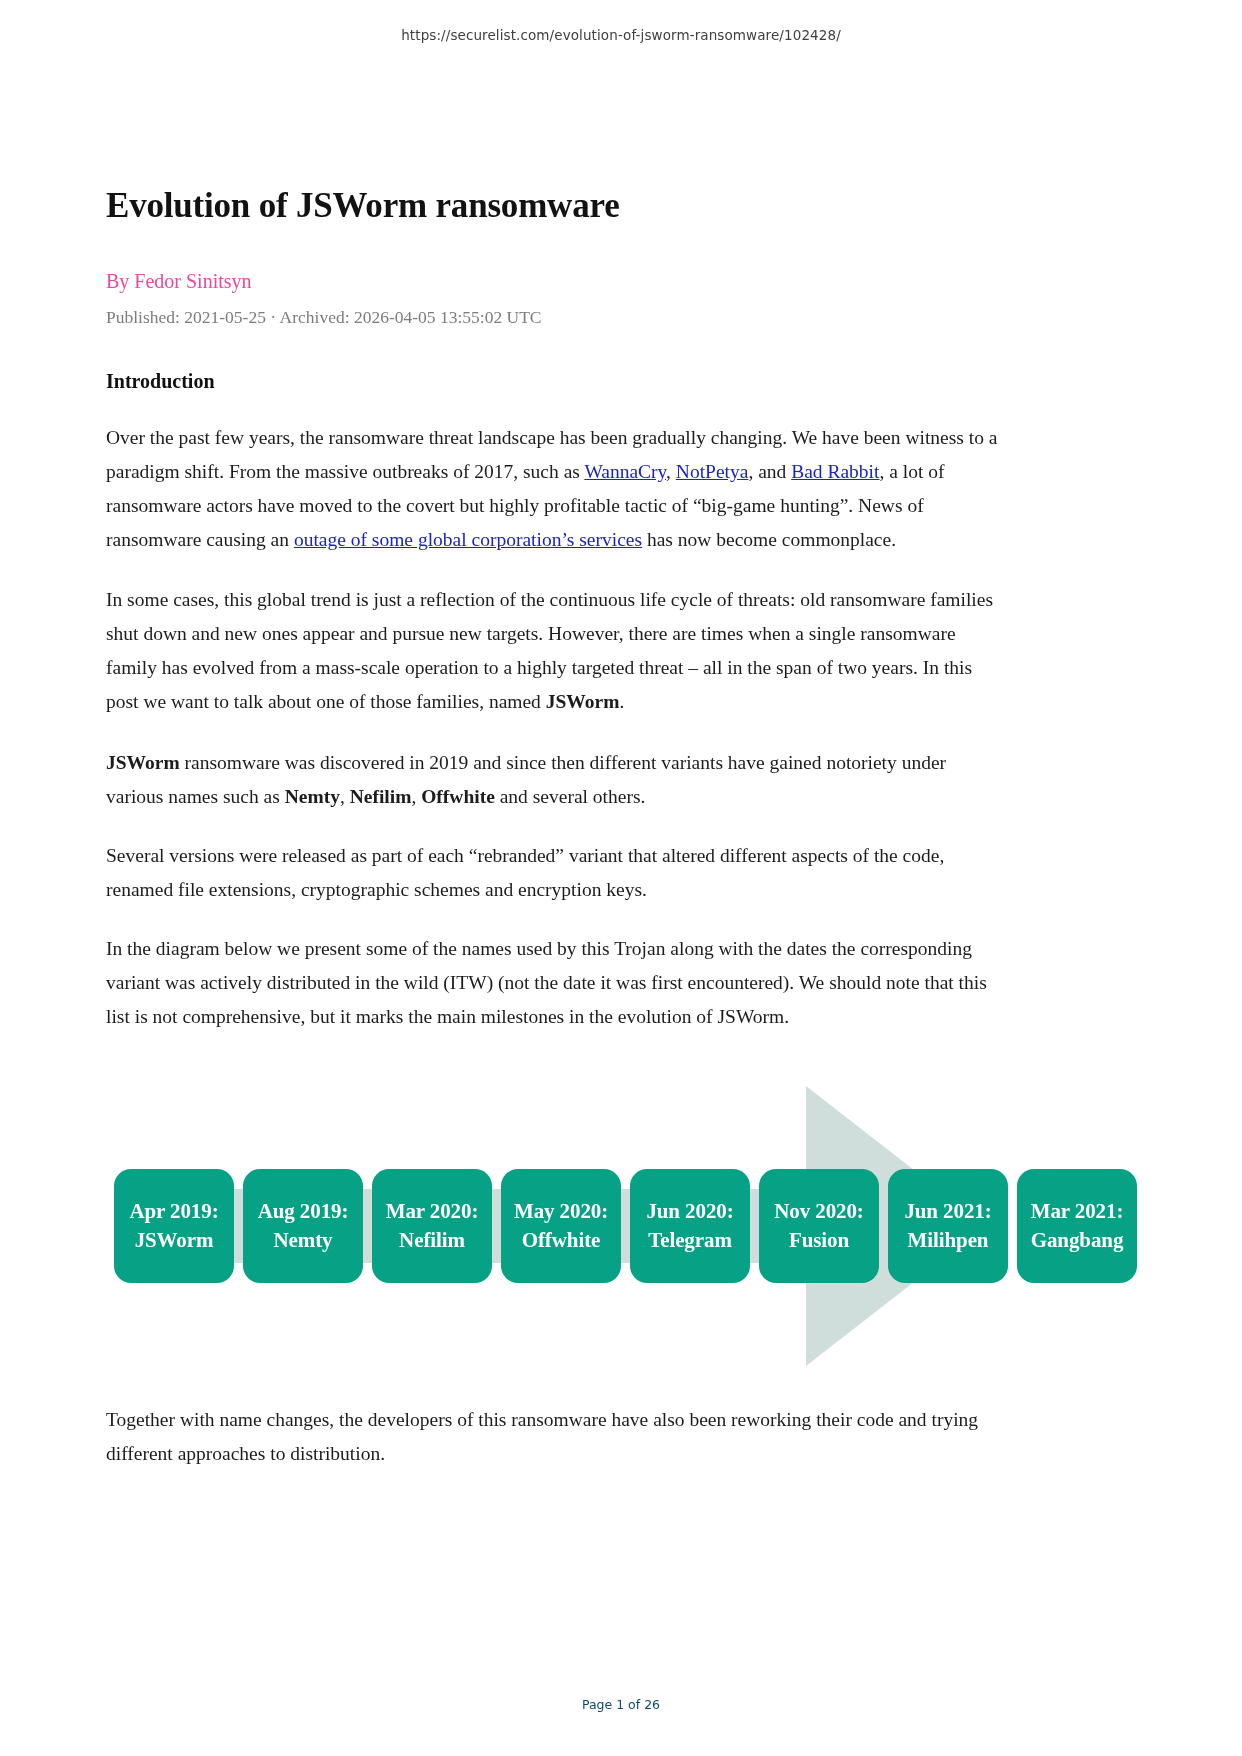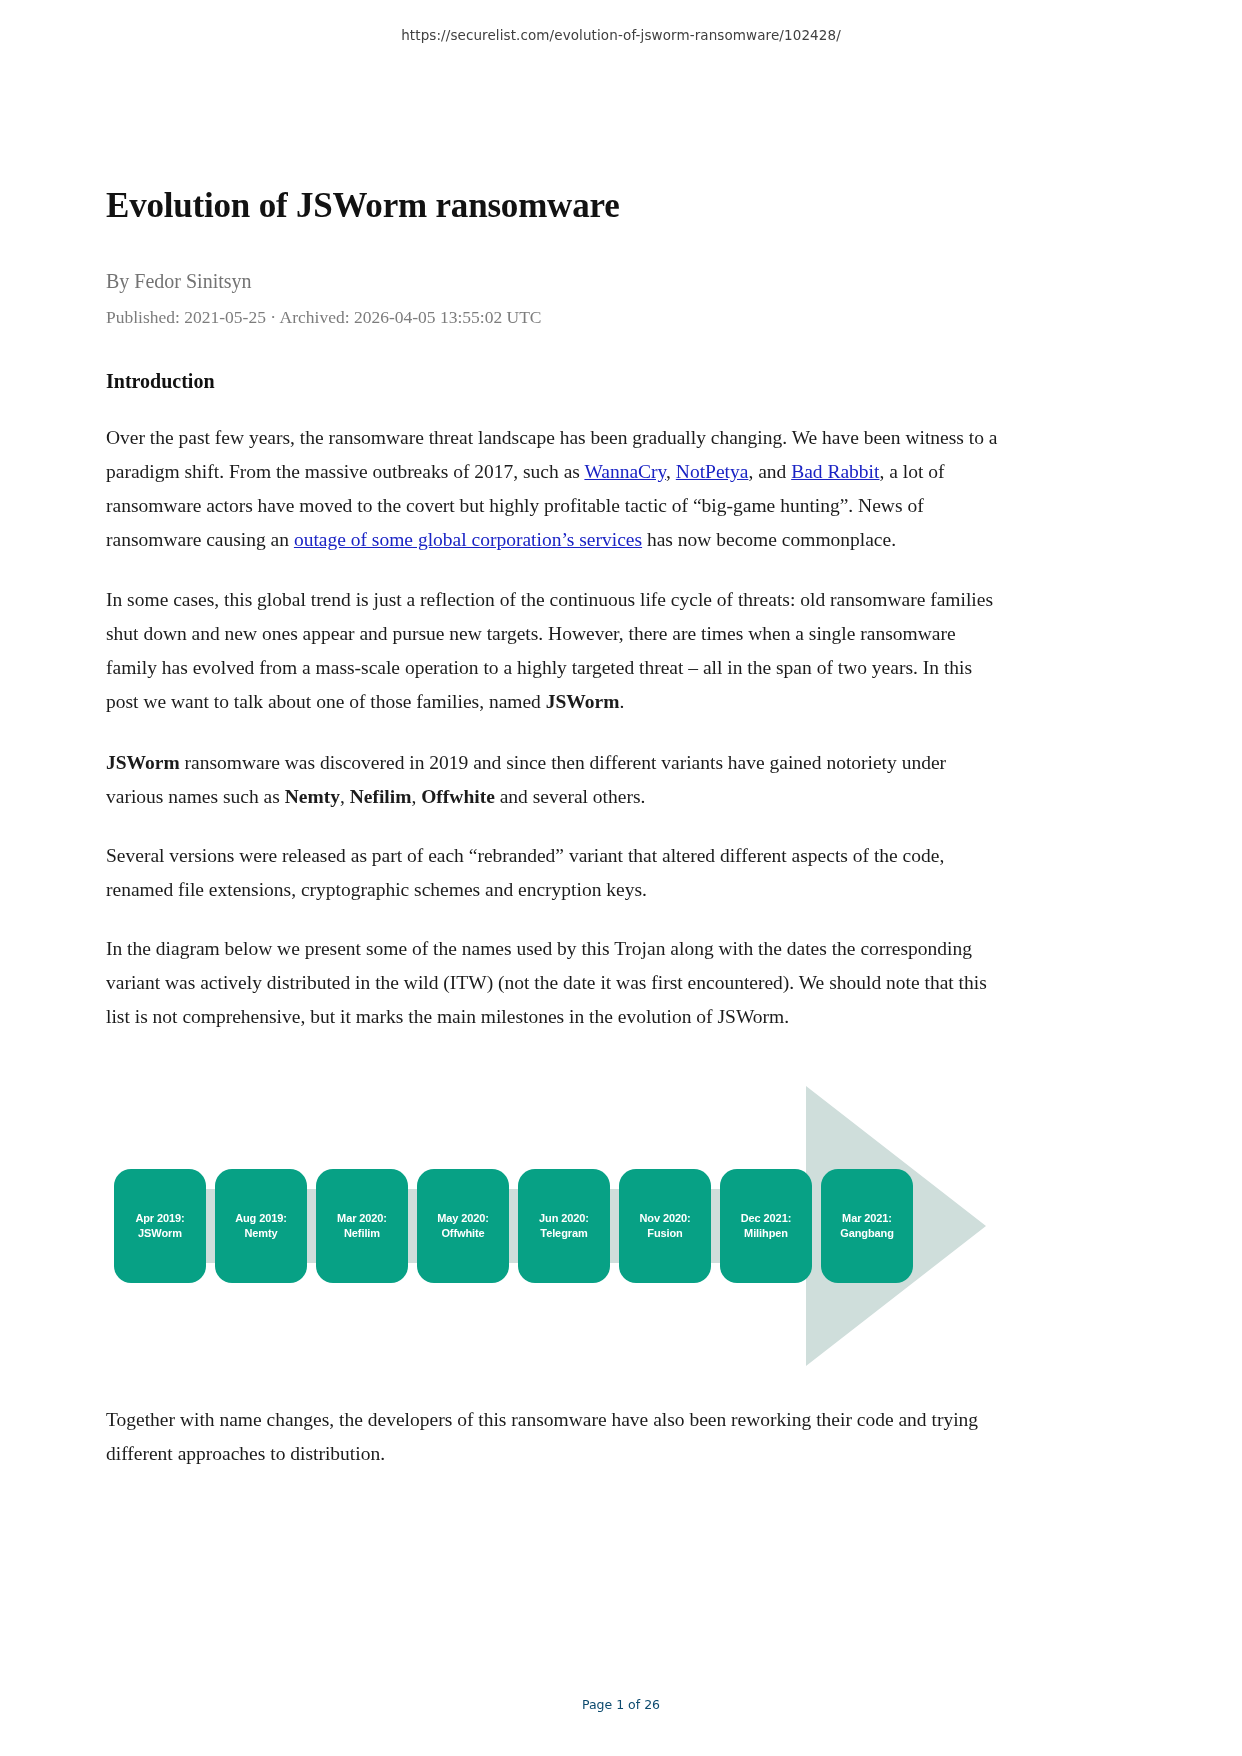--- a/index.html
+++ b/index.html
@@ -46,21 +46,21 @@
     font-size: 35px;
     font-weight: bold;
     color: #121212;
     margin: 0 0 0 0;
     letter-spacing: -0.2px;
     line-height: 1.2;
   }
 
   .byline {
     font-size: 20px;
-    color: #737373;
+    color: #ec4899;
     margin-top: 41px;
     line-height: 1.3;
   }
 
   .pubinfo {
     font-size: 17.5px;
     color: #7c7c7c;
     margin-top: 12px;
     line-height: 1.3;
   }
@@ -106,32 +106,32 @@
     top: 0;
   }
   .timeline-boxes {
     position: absolute;
     left: 8px;
     top: 93px;
     display: flex;
     gap: 9px;
   }
   .tl-box {
-    width: 92px;
+    width: 120px;
     height: 114px;
     background: #07a185;
     border-radius: 17px;
     display: flex;
     flex-direction: column;
     align-items: center;
     justify-content: center;
     box-sizing: border-box;
-    font-family: Liberation Sans, sans-serif;
+    font-family: Liberation Serif, serif;
     color: #ffffff;
-    font-size: 11px;
+    font-size: 21px;
     font-weight: bold;
     line-height: 1.35;
     text-align: center;
     letter-spacing: -0.1px;
   }
   .tl-box .tl-date { display: block; }
   .tl-box .tl-name { display: block; }
 
   .footer {
     position: absolute;
@@ -195,21 +195,21 @@
         </div>
         <div class="tl-box">
           <span class="tl-date">Jun 2020:</span>
           <span class="tl-name">Telegram</span>
         </div>
         <div class="tl-box">
           <span class="tl-date">Nov 2020:</span>
           <span class="tl-name">Fusion</span>
         </div>
         <div class="tl-box">
-          <span class="tl-date">Dec 2021:</span>
+          <span class="tl-date">Jun 2021:</span>
           <span class="tl-name">Milihpen</span>
         </div>
         <div class="tl-box">
           <span class="tl-date">Mar 2021:</span>
           <span class="tl-name">Gangbang</span>
         </div>
       </div>
     </div>
 
     <p class="body-text">Together with name changes, the developers of this ransomware have also been reworking their code and trying different approaches to distribution.</p>

